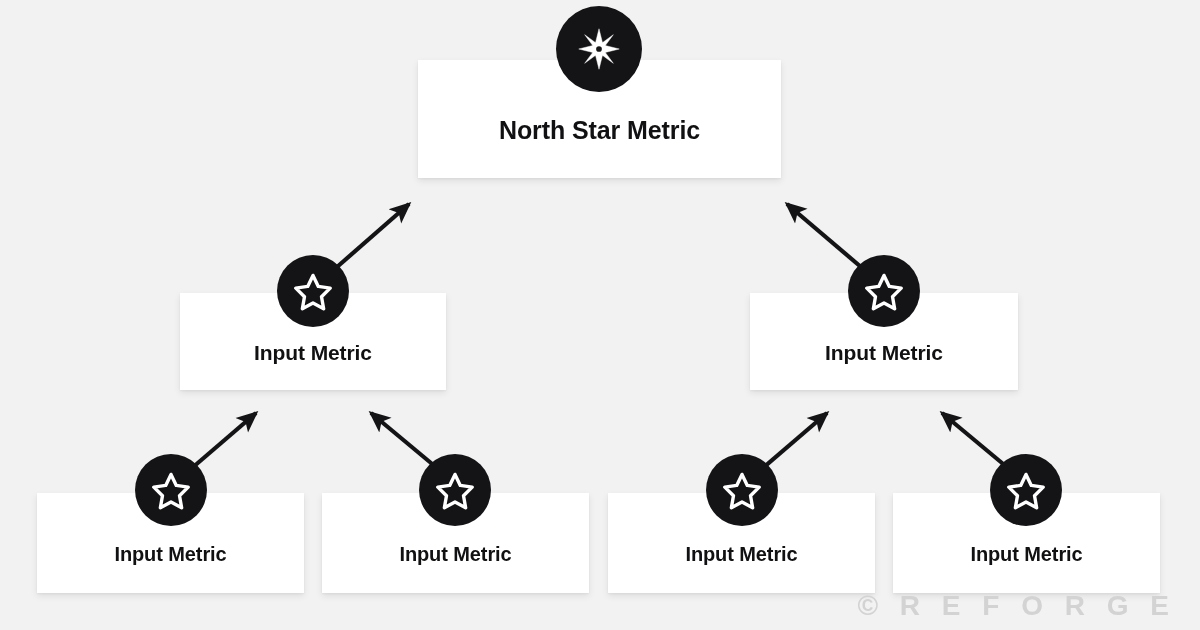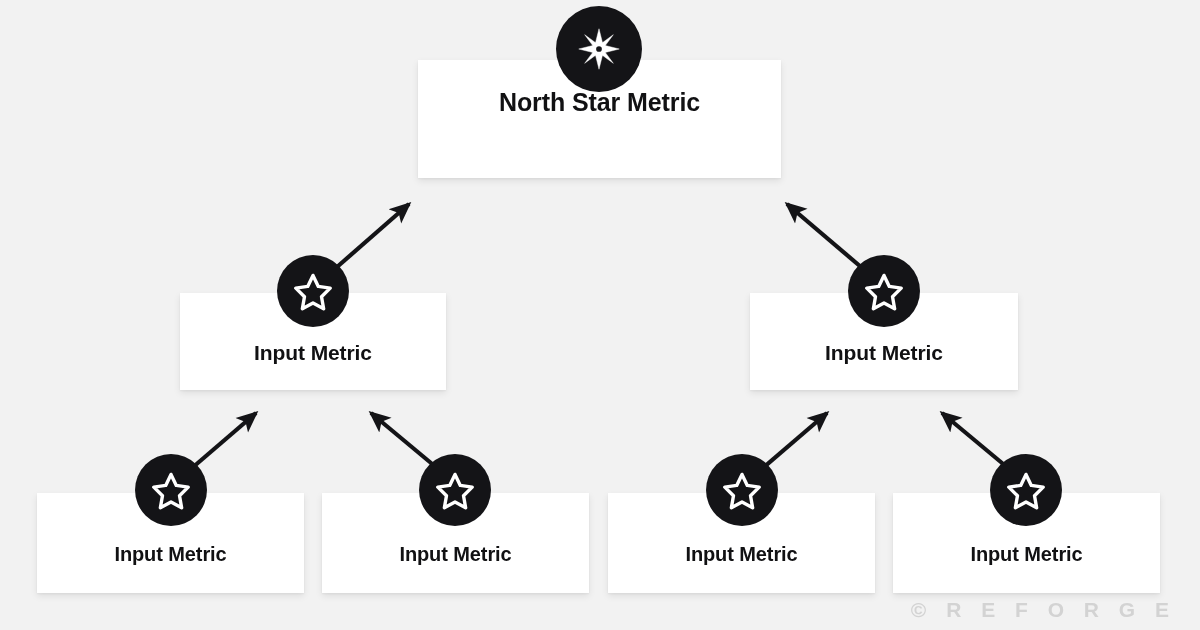--- a/index.html
+++ b/index.html
@@ -41,21 +41,20 @@
     text-align: center;
     color: #111113;
     font-weight: bold;
     letter-spacing: -0.1px;
   }
   .card-top {
     left: 418px;
     top: 60px;
     width: 363px;
     height: 118px;
-    align-items: center;
   }
   .card-top .card-label {
     font-size: 25px;
     padding-bottom: 33px;
   }
   .card-mid-left {
     left: 180px;
     top: 293px;
     width: 266px;
     height: 97px;
@@ -108,21 +107,21 @@
   .c-bot-1 { left: 135px; top: 454px; }
   .c-bot-2 { left: 419px; top: 454px; }
   .c-bot-3 { left: 706px; top: 454px; }
   .c-bot-4 { left: 990px; top: 454px; }
 
   .watermark {
     position: absolute;
     right: 24px;
     bottom: 8px;
     color: #d3d3d3;
-    font-size: 21px;
+    font-size: 28px;
     font-weight: bold;
     letter-spacing: 7px;
     white-space: nowrap;
   }
 </style>
 </head>
 <body>
 
 <div id="diagram">
 

